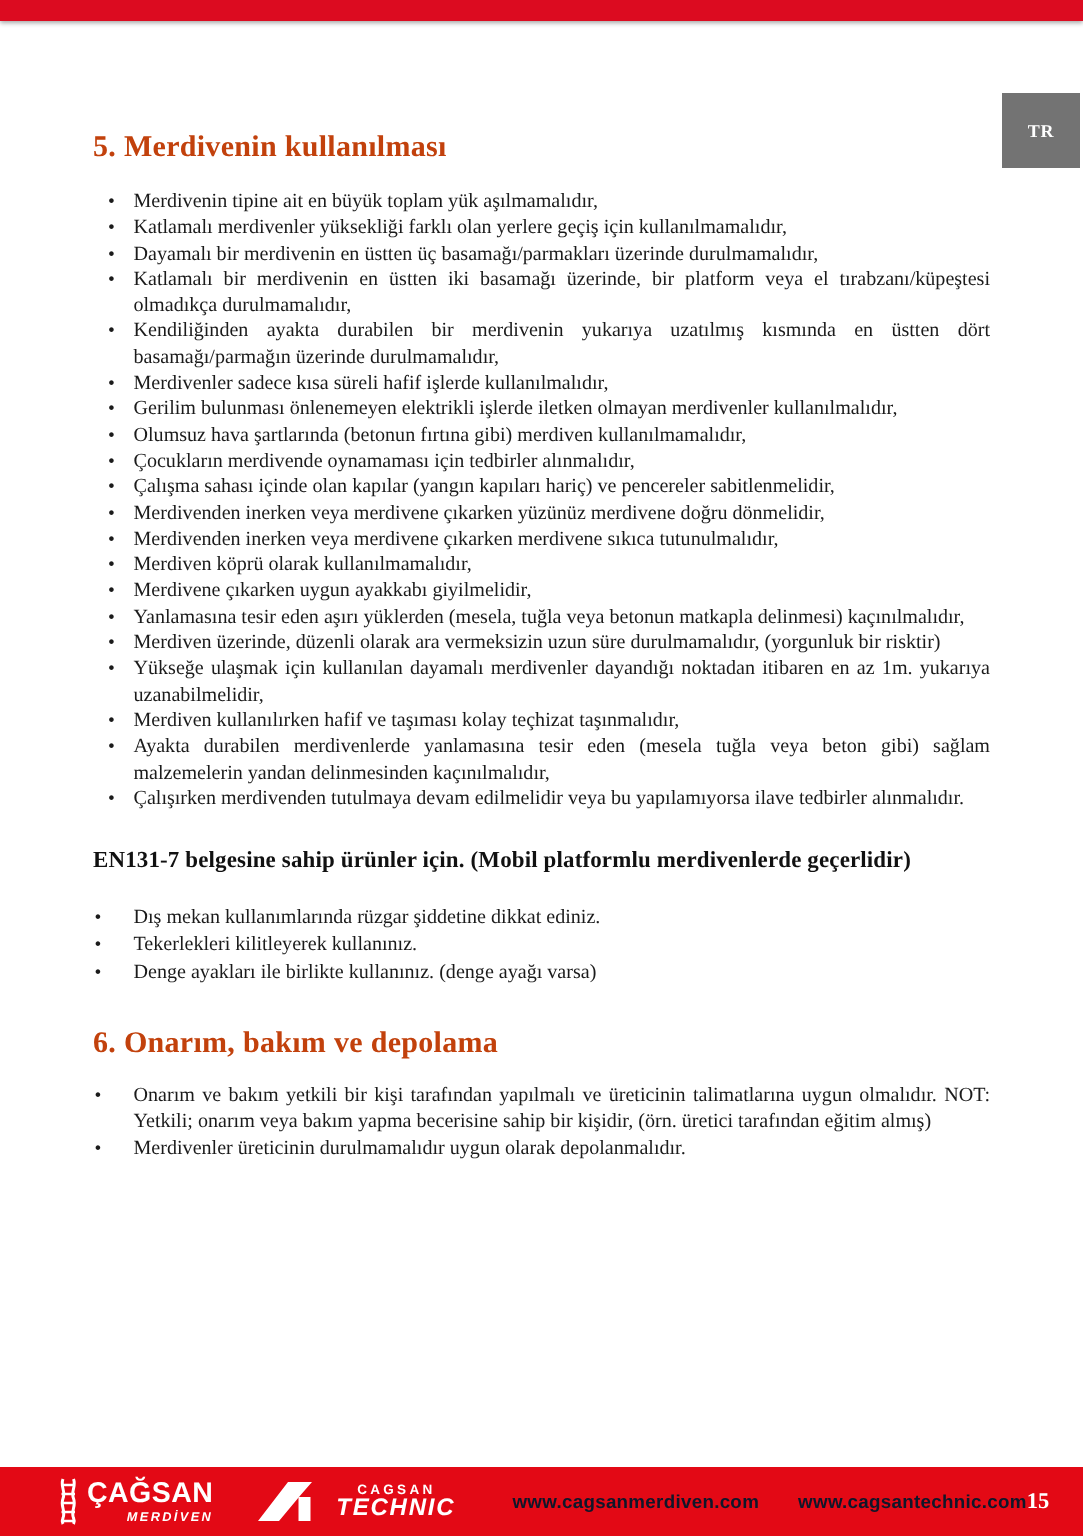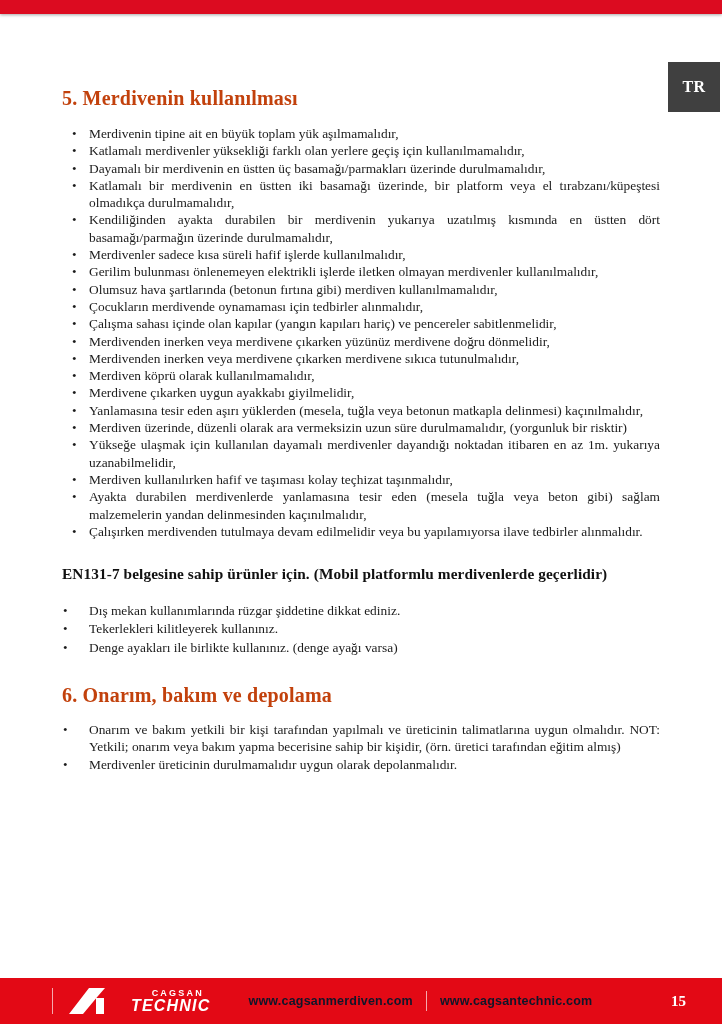--- a/index.html
+++ b/index.html
@@ -8,22 +8,22 @@
     background:#ffffff; overflow:hidden;
     font-family:"Liberation Serif","DejaVu Serif",serif;
     color:#1b1b1b;
   }
   .top-bar {
     position:absolute; top:0; left:0; width:100%; height:14px;
     background:#dc0b20; box-shadow:0 1px 3px rgba(0,0,0,.35);
   }
   .tr-tab {
     position:absolute; top:62px; right:2px; width:52px; height:50px;
-    background:#404040; display:flex; align-items:center; justify-content:center;
-    color:#fff; font-weight:bold; font-size:16px; letter-spacing:.5px;
+    background:#737373; display:flex; align-items:center; justify-content:center;
+    color:#fff; font-weight:bold; font-size:12px; letter-spacing:.5px;
   }
   .content { position:absolute; top:14px; left:62px; width:598px; }
   .section-title {
     margin:73px 0 0 0; font-size:20px; font-weight:bold; color:#c2410c;
     letter-spacing:.2px;
   }
   .section-title.second { margin-top:27px; }
   .blist { margin:15px 0 0 0; padding:0; list-style:none; }
   .blist li {
     position:relative; padding-left:27px; text-align:justify;
@@ -53,21 +53,21 @@
     font-family:"Liberation Sans","DejaVu Sans",sans-serif;
     font-weight:bold; font-size:19px; line-height:18px; letter-spacing:.3px;
   }
   .brand1-sub {
     font-family:"Liberation Sans","DejaVu Sans",sans-serif;
     font-style:italic; font-weight:bold; font-size:8.5px; letter-spacing:1.6px;
     margin-top:1px;
   }
   .vsep { width:1px; height:26px; background:rgba(255,255,255,.65); margin:0 16px 0 14px; }
   .brand2 { display:flex; align-items:center; }
-  .brand2-text { display:flex; flex-direction:column; margin-left:24px;text-align:center; }
+  .brand2-text { display:flex; flex-direction:column; margin-left:14px; }
   .brand2-top {
     font-family:"Liberation Sans","DejaVu Sans",sans-serif;
     font-weight:bold; font-size:9px; letter-spacing:2.2px; line-height:9px;
     margin-left:14px;
   }
   .brand2-bottom {
     font-family:"Liberation Sans","DejaVu Sans",sans-serif;
     font-weight:bold; font-size:16px; letter-spacing:1.2px; line-height:15px;font-style:italic;
   }
   .footer-url {
@@ -130,20 +130,37 @@
 
     <ul class="blist repair">
       <li>Onarım ve bakım yetkili bir kişi tarafından yapılmalı ve üreticinin talimatlarına uygun olmalıdır. NOT: Yetkili; onarım veya bakım yapma becerisine sahip bir kişidir, (örn. üretici tarafından eğitim almış)</li>
       <li>Merdivenler üreticinin durulmamalıdır uygun olarak depolanmalıdır.</li>
     </ul>
 
   </div>
 
   <div class="footer">
 
+    <div class="brand1">
+      <span>
+        <svg class="icon-svg" width="15" height="32" viewBox="0 0 15 32">
+          <path d="M4 1 C2 6 6 9 4 14 C2 19 6 22 4 27 C3 29 4 31 4 31" stroke="#fff" stroke-width="2" fill="none"></path>
+          <path d="M11 1 C13 6 9 9 11 14 C13 19 9 22 11 27 C12 29 11 31 11 31" stroke="#fff" stroke-width="2" fill="none"></path>
+          <line x1="3" y1="5" x2="12" y2="5" stroke="#fff" stroke-width="1.6"></line>
+          <line x1="3" y1="11" x2="12" y2="11" stroke="#fff" stroke-width="1.6"></line>
+          <line x1="3" y1="17" x2="12" y2="17" stroke="#fff" stroke-width="1.6"></line>
+          <line x1="3" y1="23" x2="12" y2="23" stroke="#fff" stroke-width="1.6"></line>
+          <line x1="3" y1="29" x2="12" y2="29" stroke="#fff" stroke-width="1.6"></line>
+        </svg>
+      </span>
+      <span class="brand1-text">
+        <span class="brand1-name">ÇAĞSAN</span>
+        <span class="brand1-sub">MERDİVEN</span>
+      </span>
+    </div>
 
     <div class="vsep"></div>
 
     <div class="brand2">
       <span>
         <svg class="icon-svg" width="38" height="26" viewBox="0 0 38 26">
           <polygon points="0,26 20,0 36,0 29,8 14,26" fill="#fff"></polygon>
           <polygon points="27,10 35,10 35,26 27,26" fill="#fff"></polygon>
         </svg>
       </span>

